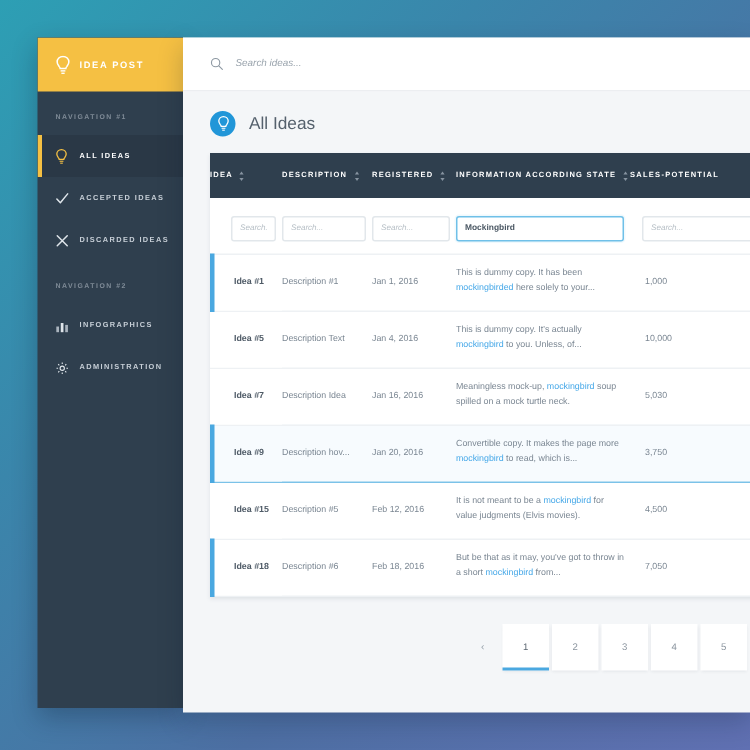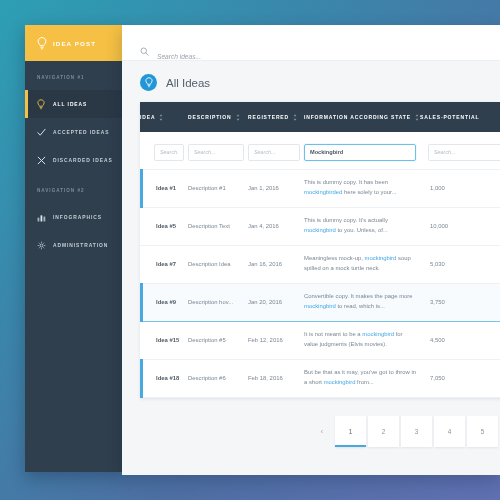--- a/index.html
+++ b/index.html
@@ -105,21 +105,21 @@
     width: 378px;
     height: 450px;
     background: #f4f6f8;
     box-shadow: 0 6px 16px rgba(10, 25, 45, 0.22);
     overflow: hidden;
   }
   #topbar {
     height: 36px;
     background: #ffffff;
     display: flex;
-    align-items: flex-end;
+    align-items: center;
     padding-left: 18px;
     box-sizing: border-box;
     border-bottom: 1px solid #eceef1;
   }
   #topbar .mag {
     flex: 0 0 auto;
     margin-right: 8px;
   }
   #topbar .search-input {
     border: none;

